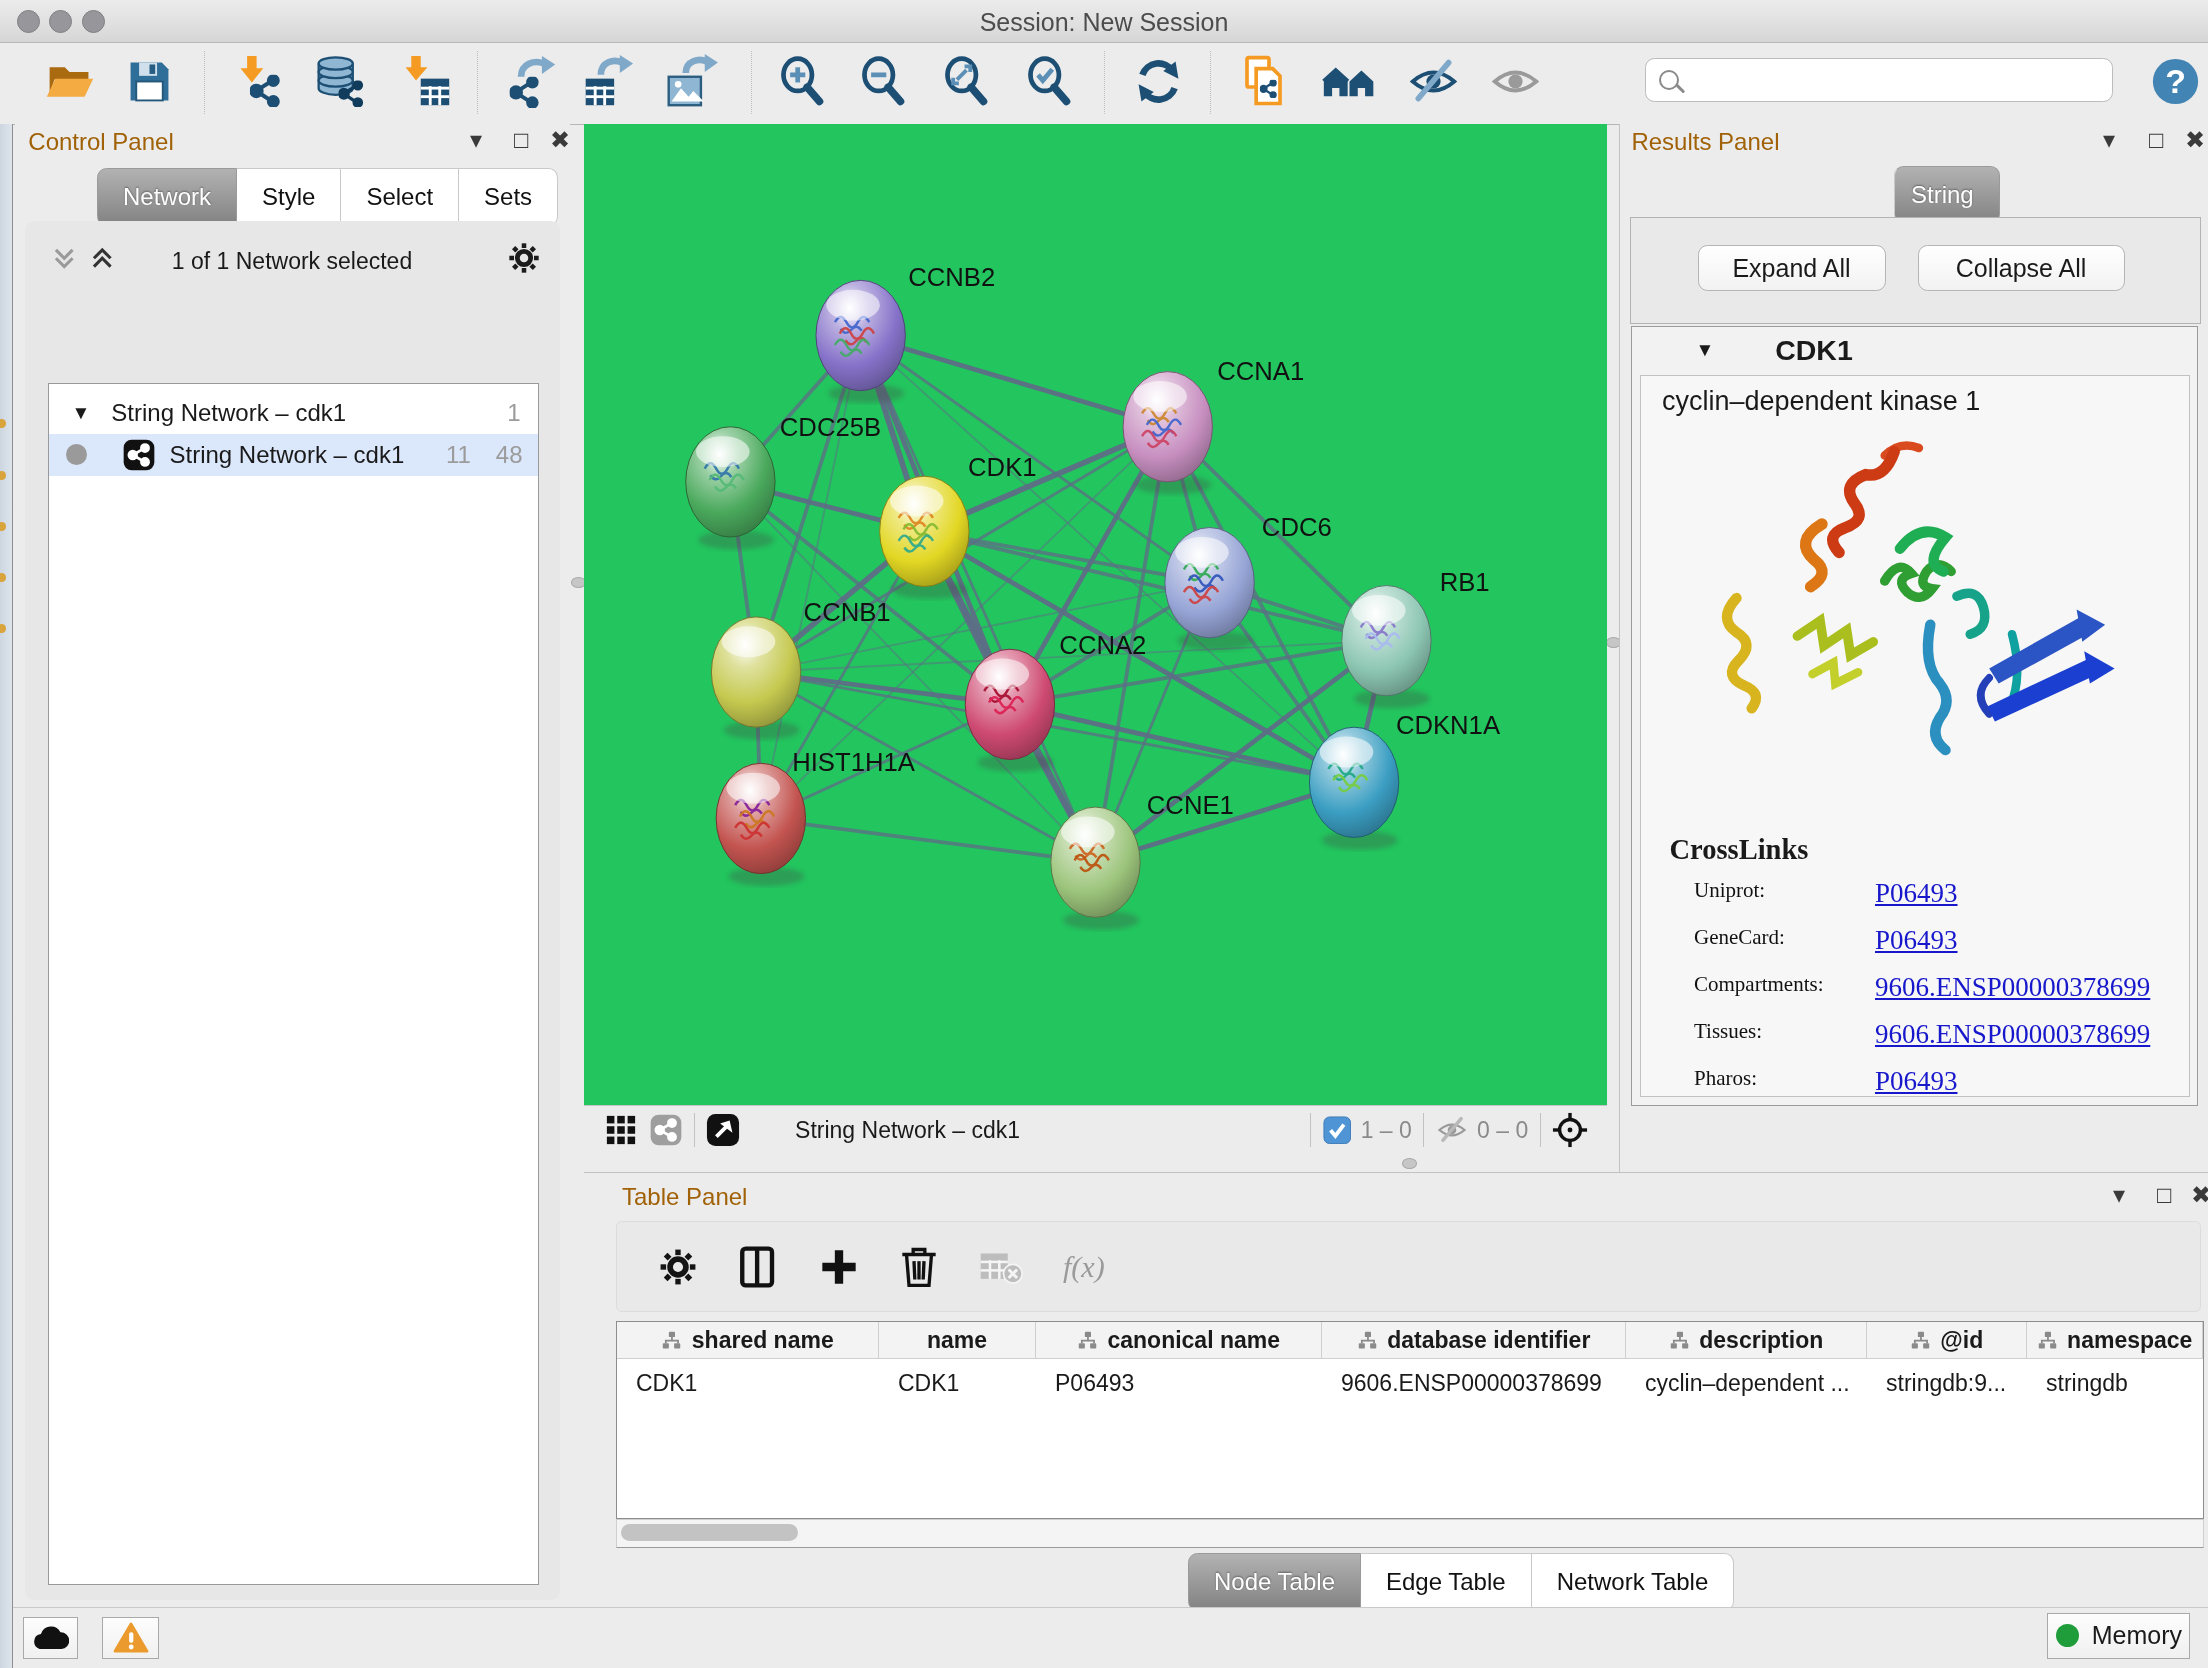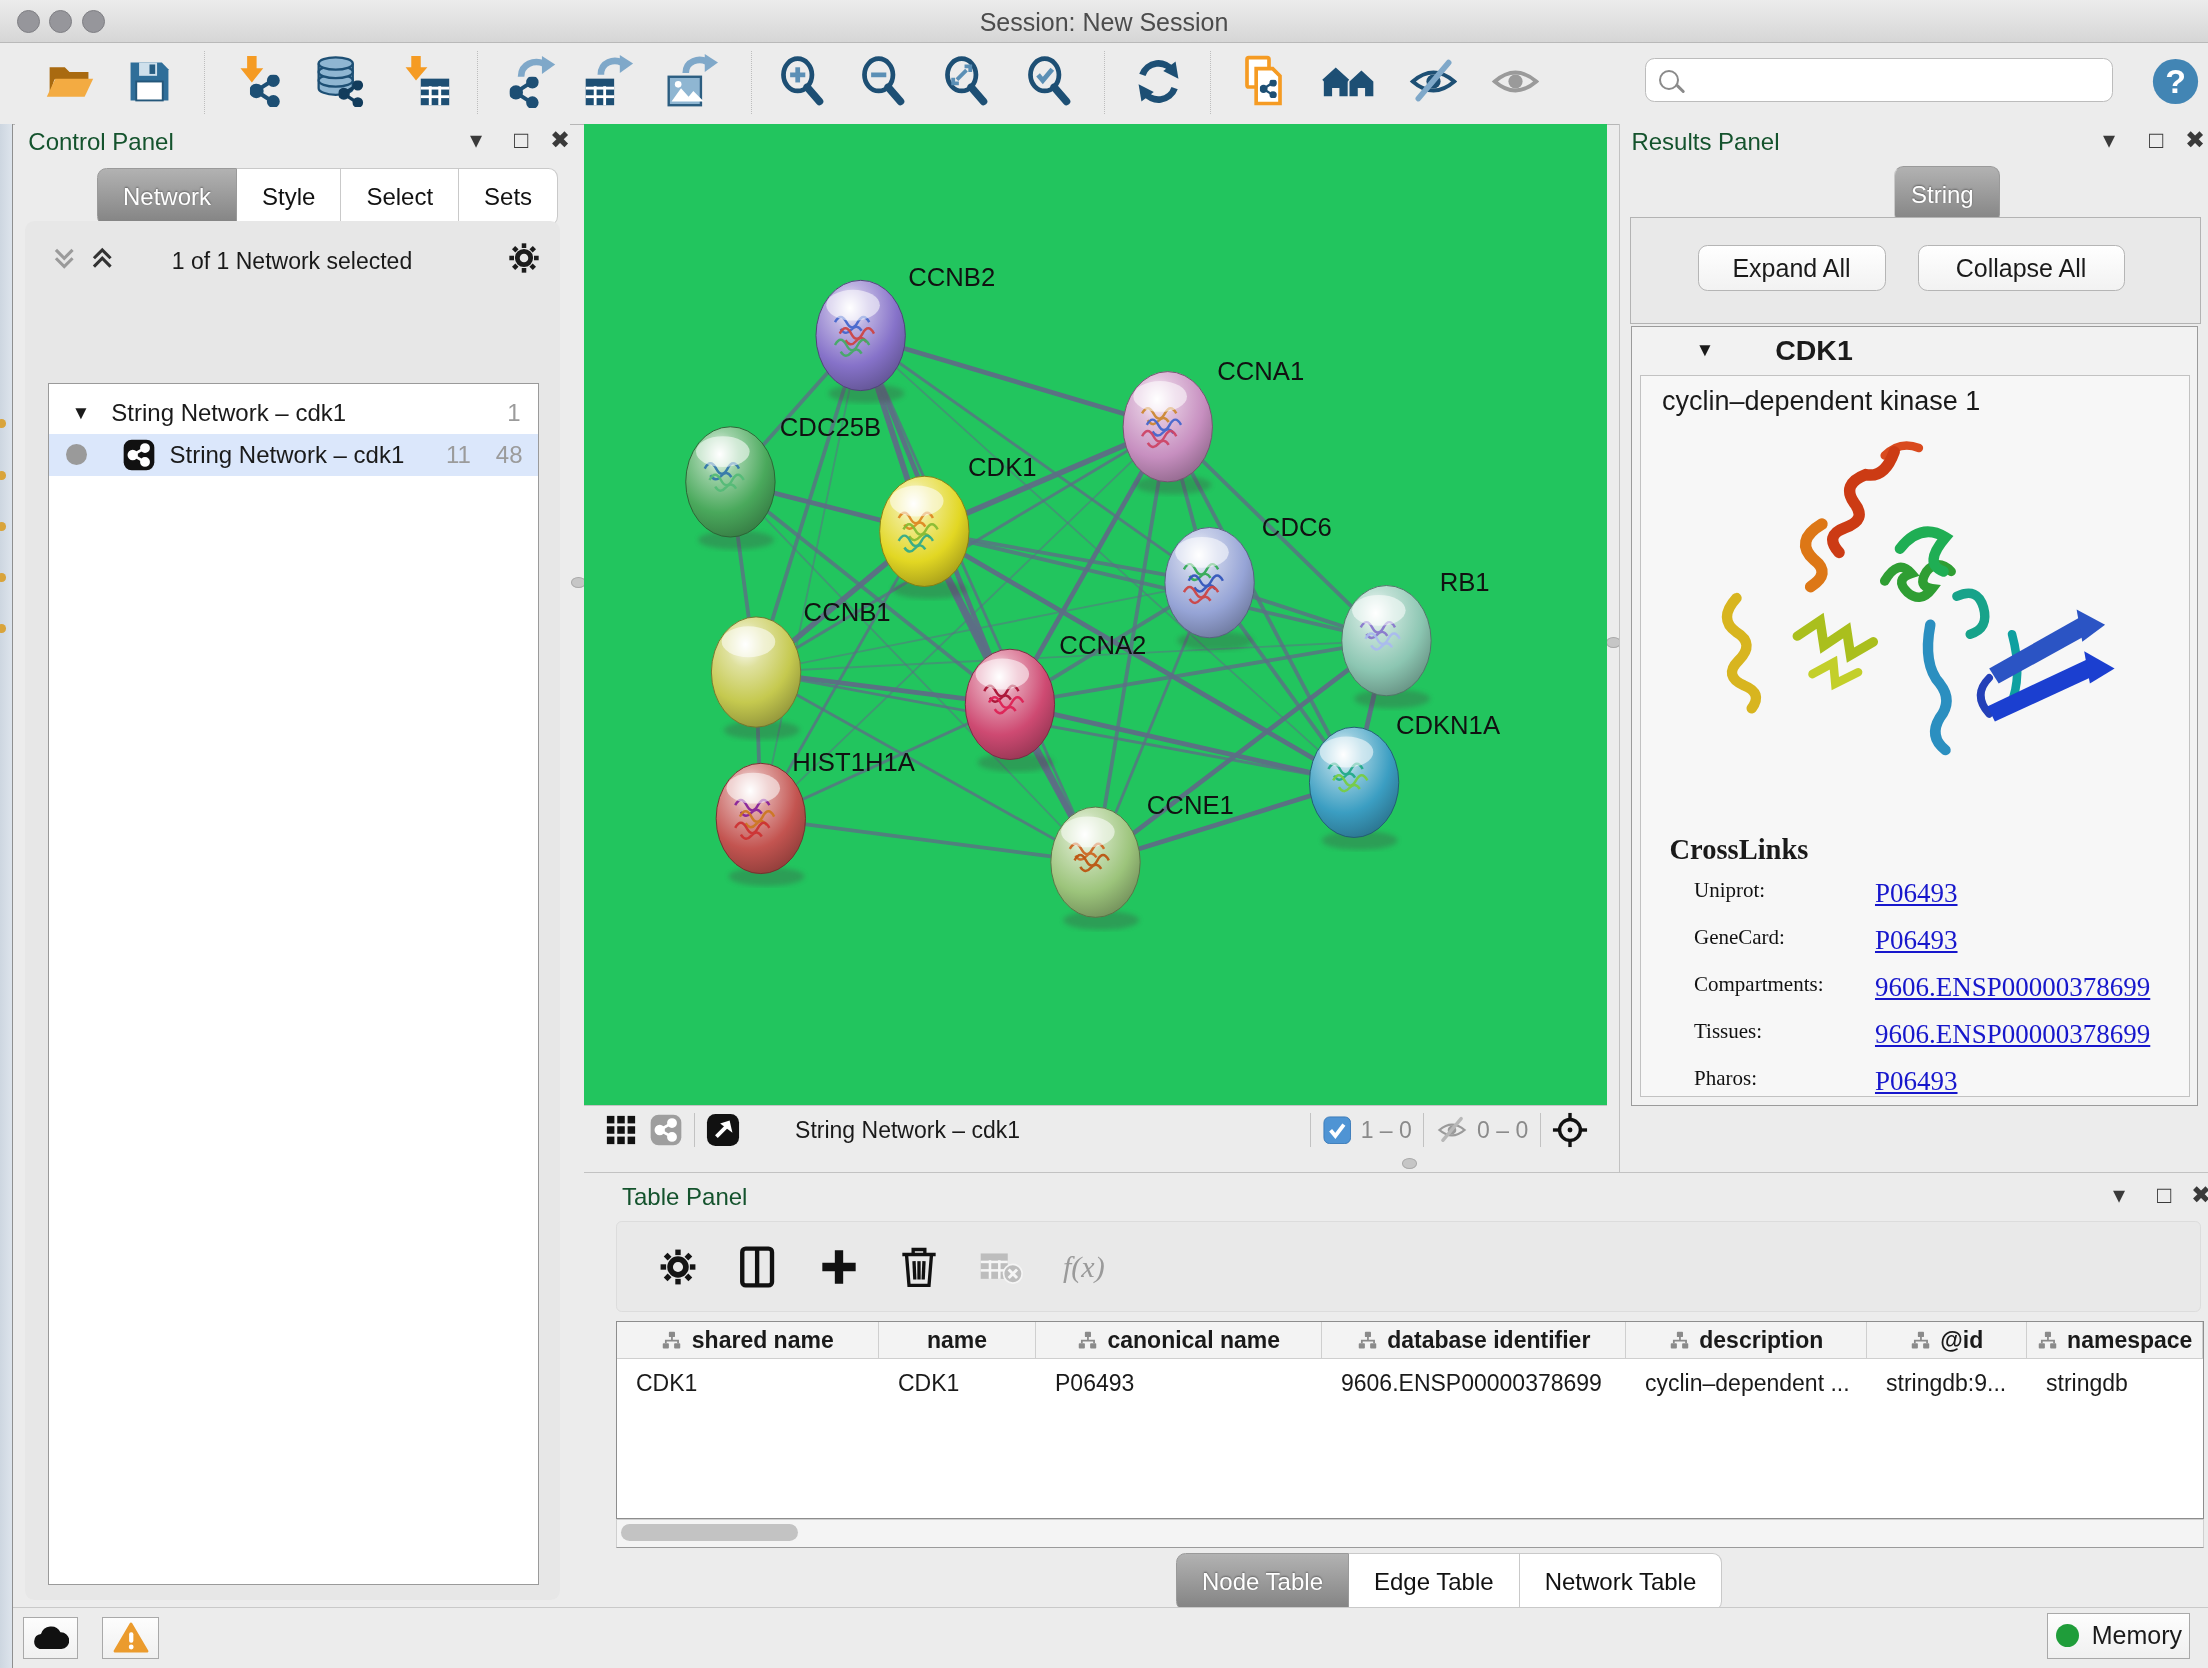--- a/index.html
+++ b/index.html
@@ -20,21 +20,21 @@
   .mag{width:16px;height:16px;border:2.9px solid #8a8a8a;border-radius:50%;position:relative;flex:none;}
   .mag::after{content:"";position:absolute;width:10.5px;height:2.9px;background:#8a8a8a;
               transform:rotate(45deg);right:-8.6px;bottom:-1.9px;border-radius:1.9px;}
   .searchbox input{border:none;outline:none;font-size:23px;flex:1;background:transparent;margin-left:9.5px;
                    font-family:"Liberation Sans",sans-serif;}
   
   .sliver{left:0;top:124px;width:12.4px;height:1545px;background:linear-gradient(90deg,#cdd6e0,#dde4ec);
           border-right:1.9px solid #8f8f8f;}
   .sliver i{position:absolute;left:-2.9px;width:8.6px;height:8.6px;border-radius:50%;background:#d9a43b;}
   
-  .ptitle{font-size:24px;color:#14532d;}
+  .ptitle{font-size:24px;color:#a16207;}
   .picon{font-size:24px;color:#3a3a3a;text-align:center;}
   .tabrow{display:flex;height:58px;margin-left:40px;}
   .tab{background:#fff;border:1px solid #c9c9c9;border-left:none;font-size:24px;display:flex;
        align-items:center;justify-content:center;padding:0 25px;color:#111;}
   .tab:first-child{border-left:1px solid #c9c9c9;border-radius:9.5px 0 0 9.5px;}
   .tab:last-child{border-radius:0 9.5px 9.5px 0;}
   .tab.sel{background:linear-gradient(#b2b2b2,#828282);color:#fff;
            text-shadow:0 -1px 1.9px rgba(0,0,0,.4);border-color:#9a9a9a;}
   .tab.single{border-radius:9.5px;border-left:1px solid #c9c9c9;padding-left:16px;}
   
@@ -829,21 +829,21 @@
           <span class="trowtxt" style="left: 724px;">9606.ENSP00000378699</span>
           <span class="trowtxt" style="left: 1028px;">cyclin–dependent ...</span>
           <span class="trowtxt" style="left: 1269px;">stringdb:9...</span>
           <span class="trowtxt" style="left: 1429px;">stringdb</span>
         </div>
     </div>
     <div class="abs hscroll">
       <div class="hthumb"></div>
     </div>
 
-    <div class="abs tabrow" style="left:552px;top:380px" id="table-tabs">
+    <div class="abs tabrow" style="left:564px;top:380px" id="table-tabs">
         <div class="tab sel">Node Table</div>
         <div class="tab">Edge Table</div>
         <div class="tab">Network Table</div>
       </div>
   </div>
 
   <div class="abs statusbar">
     <div class="abs sbtn" style="left:9.5px;top:8.6px;width:53px;height:40px">
       <svg width="38" height="27" viewBox="0 0 40 28">
         <path d="M9 26 a8 8 0 0 1 1.5-15.6 A11 11 0 0 1 31 8.5 a7.5 7.5 0 0 1 1 17.5z" fill="#111"></path>

